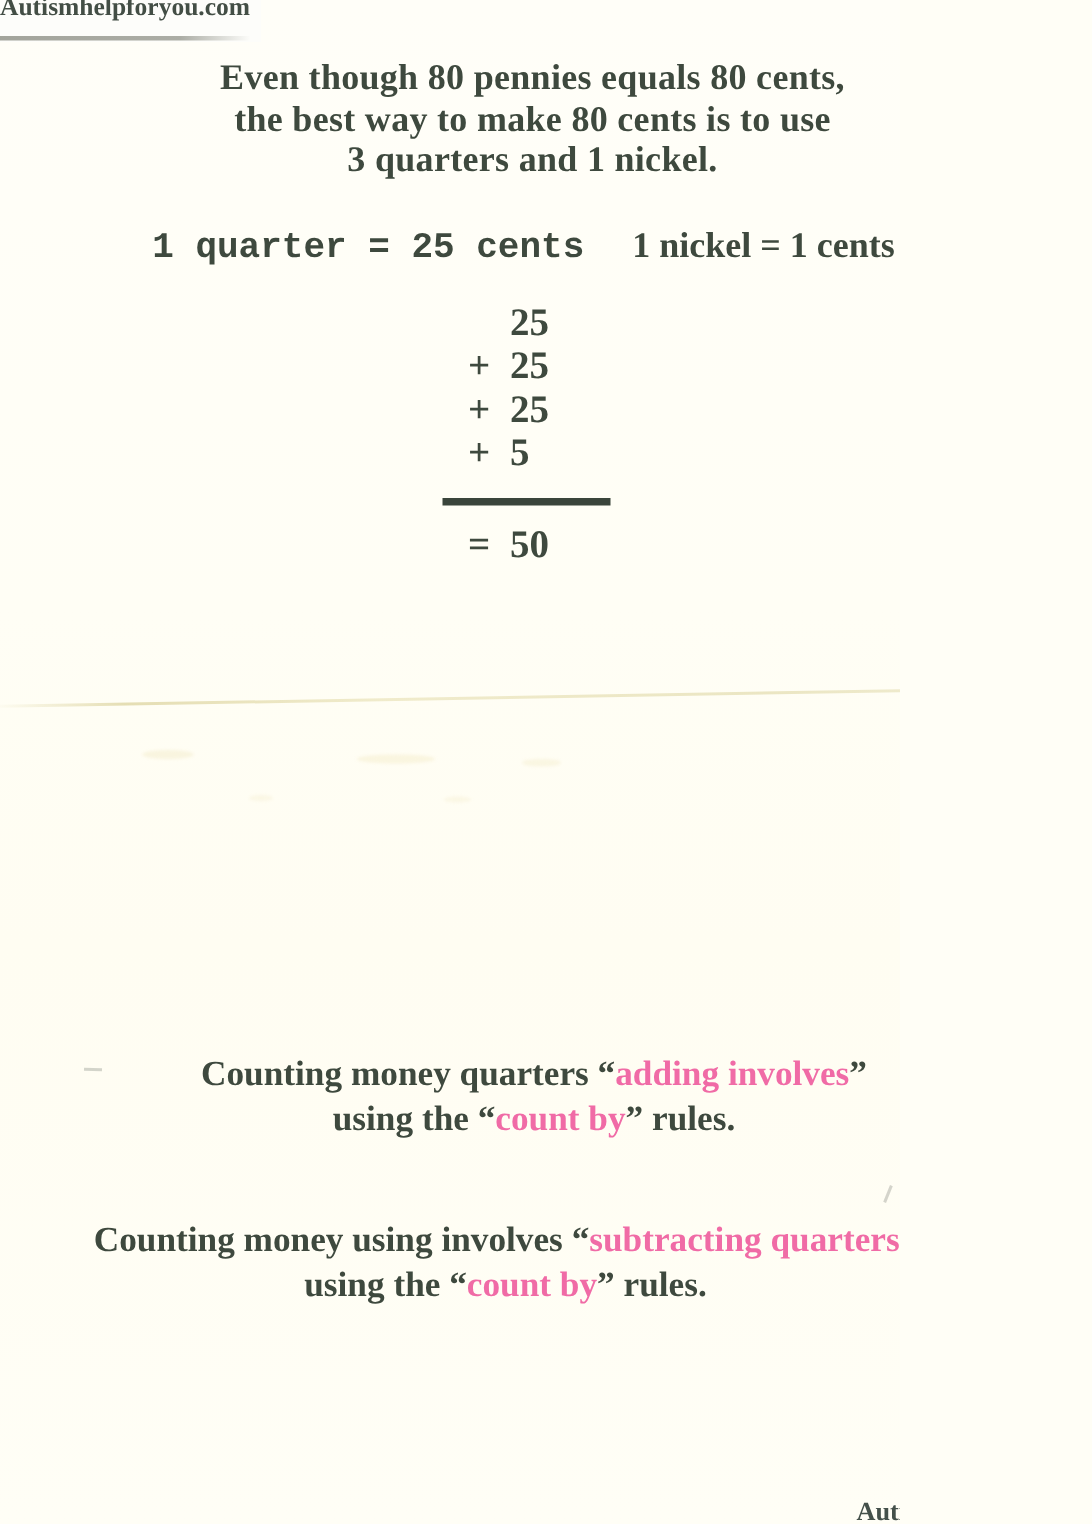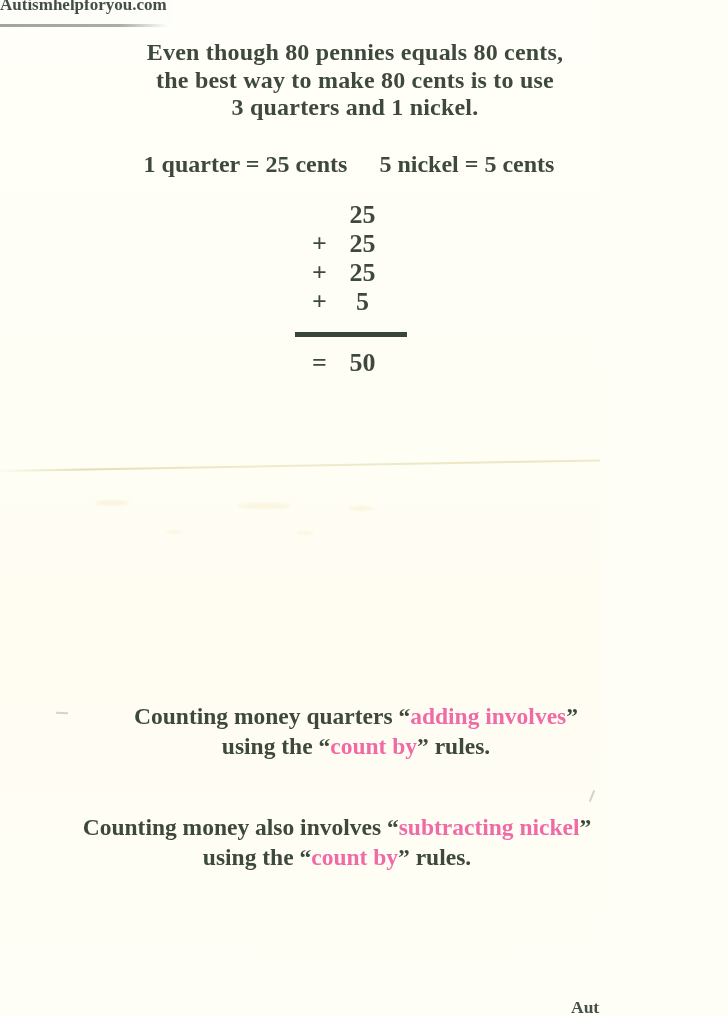--- a/index.html
+++ b/index.html
@@ -42,30 +42,30 @@
   }
 
   
   .equiv {
     position: absolute; top: 149px; left: -15px; width: 728px;
     text-align: center;
     font-size: 24px; line-height: 30px;
     white-space: nowrap;
   }
   .equiv-item { display: inline-block; }
-  .equiv-item.first { margin-right: 32px; }
+  .equiv-item.first { margin-right: 32px; font-family: Liberation Mono, monospace; }
 
   
   .addition {
     position: absolute; top: 200px; left: 295px; width: 112px;
     font-size: 26px;
   }
   .add-row { display: flex; height: 29px; line-height: 29px; }
   .add-op  { width: 45px; padding-left: 17px; box-sizing: border-box; }
-  .add-val { flex: 1; text-align: center; padding-right: 22px; }
+  .add-val { flex: 1; text-align: left; padding-right: 22px; }
   .sum-line { margin-top: 16px; height: 4.5px; background: #3a453b; }
   .add-row.result { margin-top: 11px; }
 
   
   .note {
     position: absolute; width: 728px;
     text-align: center;
     font-size: 23.5px; line-height: 29.5px;
   }
   .note-adding { top: 702px; left: -8px; }
@@ -113,21 +113,21 @@
     <div class="corner-rule"></div>
   </div>
 
   <div class="intro">
     <div>Even though 80 pennies equals 80 cents,</div>
     <div>the best way to make 80 cents is to use</div>
     <div>3 quarters and 1 nickel.</div>
   </div>
 
   <div class="equiv">
-    <span class="equiv-item first">1 quarter = 25 cents</span><span class="equiv-item">5 nickel = 5 cents</span>
+    <span class="equiv-item first">1 quarter = 25 cents</span><span class="equiv-item">1 nickel = 1 cents</span>
   </div>
 
   <div class="addition">
     <div class="add-row">
       <span class="add-op"></span>
       <span class="add-val">25</span>
     </div>
     <div class="add-row">
       <span class="add-op">+</span>
       <span class="add-val">25</span>
@@ -157,19 +157,19 @@
   <div class="mark m-slash"></div>
   <div class="mark m-sq1"></div>
   <div class="mark m-sq2"></div>
 
   <div class="note note-adding">
     <div><span>Counting money quarters </span><span>“</span><span class="hl">adding involves</span><span>”</span></div>
     <div><span>using the </span><span>“</span><span class="hl">count by</span><span>”</span><span> rules.</span></div>
   </div>
 
   <div class="note note-subtracting">
-    <div><span>Counting money also involves </span><span>“</span><span class="hl">subtracting nickel</span><span>”</span></div>
+    <div><span>Counting money using involves </span><span>“</span><span class="hl">subtracting quarters</span><span>”</span></div>
     <div><span>using the </span><span>“</span><span class="hl">count by</span><span>”</span><span> rules.</span></div>
   </div>
 
   <div class="footer-site">Autismhelpforyou.com</div>
 
 </div>
 
 </body></html>

